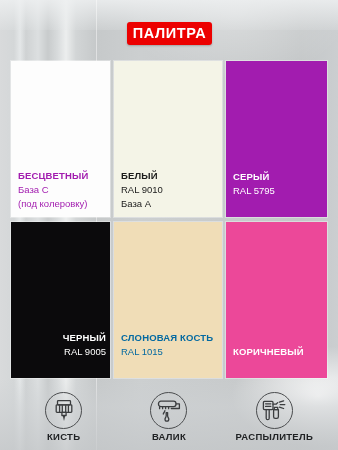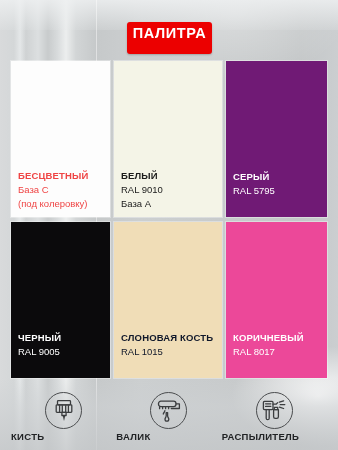--- a/index.html
+++ b/index.html
@@ -57,21 +57,21 @@
     width: 1px;
     background: rgba(255,255,255,0.45);
   }
 
   
   .title-badge {
     position: absolute;
     left: 127px;
     top: 22px;
     width: 85px;
-    height: 32px;
+    height: 23px;
     background: #ec0000;
     border-radius: 3px;
     color: #ffffff;
     font-size: 14.5px;
     font-weight: bold;
     letter-spacing: 0.6px;
     line-height: 23px;
     text-align: center;
     box-shadow: 0 1px 2px rgba(0,0,0,0.22);
   }
@@ -107,25 +107,25 @@
     line-height: 14px;
     white-space: nowrap;
   }
   .swatch .l2,
   .swatch .l3 {
     font-size: 9.5px;
     font-weight: normal;
     line-height: 14px;
     white-space: nowrap;
   }
-  .sw-clear  { background: #fdfdfd; color: #ef4444; padding-left: 32px; }
+  .sw-clear  { background: #fdfdfd; color: #a21caf; padding-left: 32px; }
   .sw-white  { background: #f4f4e7; color: #1b1b1b; padding-left: 46px; }
-  .sw-grey   { background: #701a75; color: #ffffff; }
-  .sw-black  { background: #0b0a0c; color: #ffffff; }
-  .sw-ivory  { background: #f0ddb7; color: #0f172a; }
+  .sw-grey   { background: #a21caf; color: #ffffff; }
+  .sw-black  { background: #0b0a0c; color: #ffffff; text-align: right; }
+  .sw-ivory  { background: #f0ddb7; color: #0369a1; }
   .sw-brown  { background: #ec4899; color: #ffffff; }
 
   .sw-clear .labels  { bottom: 6px; }
   .sw-grey  .labels  { bottom: 19px; }
   .sw-brown .labels  { bottom: 19px; }
   .sw-black .labels  { bottom: 19px; }
   .sw-ivory .labels  { bottom: 19px; }
   .sw-white .labels  { bottom: 6px; }
 
   
@@ -133,21 +133,21 @@
     position: absolute;
     left: 11px;
     top: 392px;
     width: 316px;
     height: 52px;
     display: grid;
     grid-template-columns: 1fr 1fr 1fr;
   }
   .tool {
     position: relative;
-    text-align: left;
+    text-align: center;
   }
   .tool .ring {
     width: 37px;
     height: 37px;
     margin: 0 auto;
     border: 1.3px solid #4b4d4f;
     border-radius: 50%;
     display: flex;
     align-items: center;
     justify-content: center;
@@ -210,21 +210,20 @@
     <div class="swatch sw-ivory">
       <div class="labels">
         <div class="l1">СЛОНОВАЯ КОСТЬ</div>
         <div class="l2">RAL 1015</div>
       </div>
     </div>
 
     <div class="swatch sw-brown">
       <div class="labels">
         <div class="l1">КОРИЧНЕВЫЙ</div>
-        <div class="l2">RAL 8017</div>
       </div>
     </div>
 
   </div>
 
   <div class="tools">
 
     <div class="tool">
       <div class="ring">
         <span>

